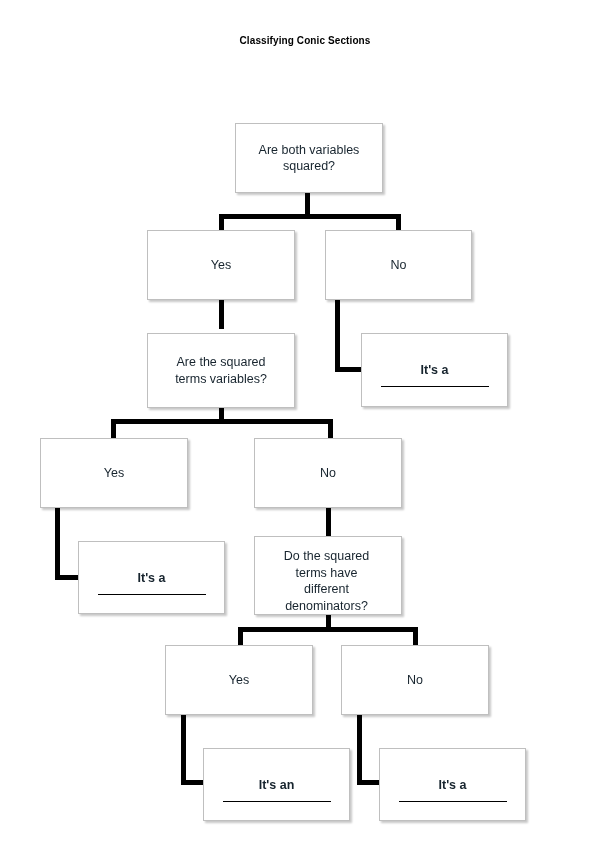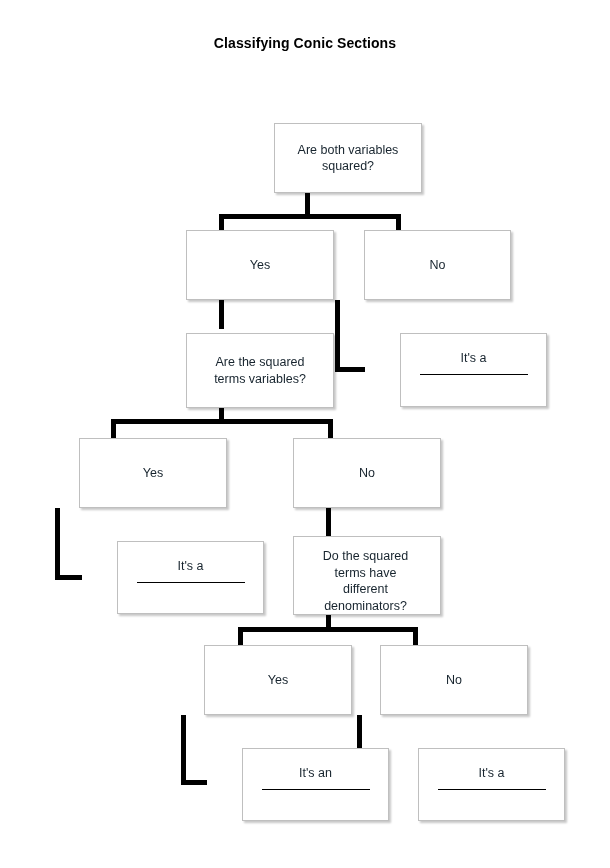--- a/index.html
+++ b/index.html
@@ -17,51 +17,51 @@
     height: 868px;
     background: #ffffff;
     overflow: hidden;
   }
   .title {
     position: absolute;
     left: 0;
     top: 35px;
     width: 610px;
     text-align: center;
-    font-size: 14px;
+    font-size: 10px;
     font-weight: bold;
     letter-spacing: 0.1px;
     color: #000000;
   }
   .node {
     position: absolute;
     box-sizing: border-box;
     background: #ffffff;
     border: 1px solid #bfbfbf;
     box-shadow: 2px 2px 2px rgba(0,0,0,0.22);
     display: flex;
     flex-direction: column;
     align-items: center;
     justify-content: center;
     text-align: center;
     font-size: 12.5px;
     line-height: 1.32;
     color: #17242e;
     padding: 2px 4px;
     z-index: 5;
-    margin-left: 39px;
   }
   .node .label {
     width: 100%;
     white-space: pre-line;
   }
   
   .node.answer {
     justify-content: flex-start;
-    padding-top: 16px;
+    padding-top: 28px;
+    font-weight: bold;
   }
   .node.answer .label {
     margin-bottom: 7px;
   }
   .node.answer .blank {
     width: 108px;
     height: 0;
     border-bottom: 1.4px solid #000000;
   }
   .node.overflow {

